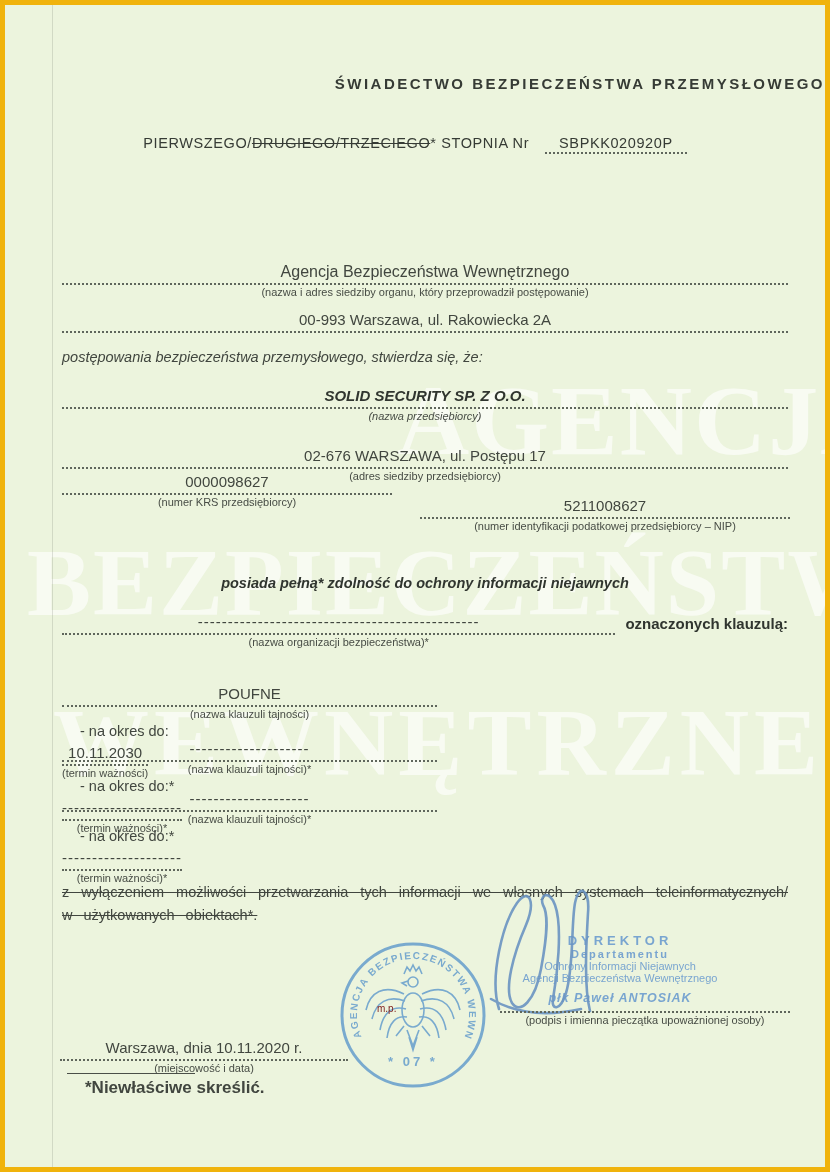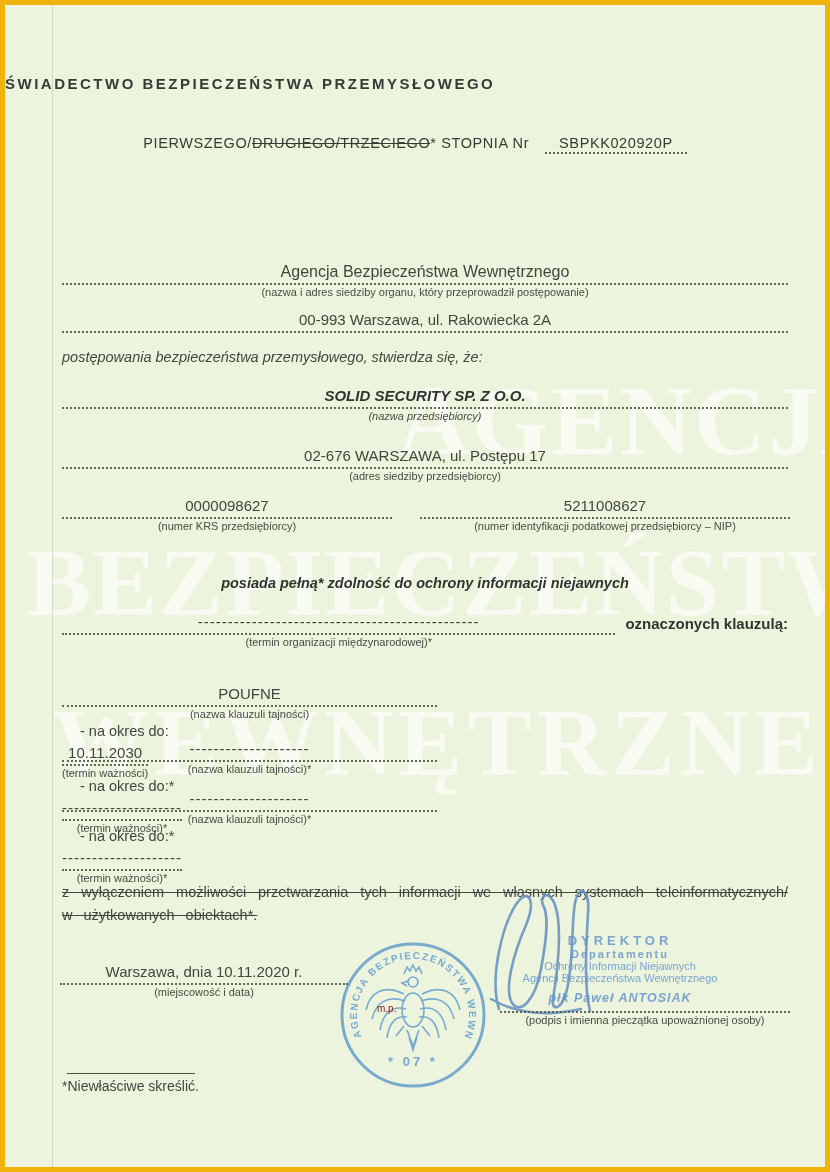--- a/index.html
+++ b/index.html
@@ -7,21 +7,21 @@
   .frame{box-sizing:border-box;width:830px;height:1172px;border:5px solid #f0b30c;background:#ecf4dd;position:relative;overflow:hidden;}
   .page{position:absolute;inset:0;color:#41463f;}
   
   .wm{position:absolute;font-family:"Liberation Serif",serif;font-weight:bold;color:rgba(255,255,255,0.62);white-space:nowrap;z-index:0;letter-spacing:2px;}
   .wm1{top:358px;left:392px;font-size:100px;}
   .wm2{top:522px;left:22px;font-size:96px;}
   .wm3{top:682px;left:48px;font-size:96px;letter-spacing:5px;}
   .scan-line{position:absolute;left:47px;top:0;bottom:0;width:1px;background:rgba(90,95,85,0.18);z-index:1;}
   .layer{position:absolute;inset:0;z-index:2;}
   
-  .title{position:absolute;top:70px;left:0;width:100%;margin:0;text-align:left;font-size:15px;font-weight:bold;letter-spacing:2.5px;color:#363b35;}
+  .title{position:absolute;top:70px;left:0;width:100%;margin:0;text-align:right;font-size:15px;font-weight:bold;letter-spacing:2.5px;color:#363b35;}
   .subtitle{position:absolute;top:130px;left:0;width:100%;text-align:center;font-size:14.5px;font-weight:normal;letter-spacing:0.6px;color:#363b35;}
   .struck{text-decoration:line-through;}
   .cert-number{display:inline-block;margin-left:16px;padding:0 14px 1px 14px;border-bottom:2px dotted #5f665c;}
   .intro{position:absolute;top:203px;left:57px;width:726px;margin:0;font-size:14.5px;line-height:21px;text-align:justify;}
   .plain-line{position:absolute;left:57px;width:726px;font-size:14.5px;font-style:italic;}
   
   .field{position:absolute;}
   .fline{border-bottom:2px dotted #5f665c;text-align:center;font-size:15px;line-height:21px;padding-bottom:1px;min-height:21px;}
   .fline.bold{font-weight:bold;color:#30352f;}
   .fcap{text-align:center;font-size:11px;line-height:13px;margin-top:1px;color:#474c45;}
@@ -41,21 +41,21 @@
   .sig-svg{position:absolute;left:478px;top:876px;z-index:4;}
   .stamp-ink{position:absolute;left:495px;top:928px;width:240px;text-align:center;color:#79a5d0;z-index:3;line-height:12px;}
   .stamp-ink .l1{font-size:13px;font-weight:bold;letter-spacing:4px;line-height:15px;}
   .stamp-ink .l2{font-size:11px;font-weight:bold;letter-spacing:2px;}
   .stamp-ink .l3,.stamp-ink .l4{font-size:11px;}
   .stamp-ink .l5{font-size:12.5px;font-weight:bold;font-style:italic;margin-top:8px;letter-spacing:1px;}
   .seal-svg{position:absolute;left:333px;top:935px;z-index:3;}
   .mp{position:absolute;left:372px;top:998px;font-size:10px;z-index:4;color:#7f1d1d;}
   
   .footnote-line{position:absolute;left:62px;top:1068px;width:128px;border-top:1.5px solid #4a4f48;}
-  .footnote{position:absolute;left:57px;top:1073px;font-size:14px;}
+  .footnote{position:absolute;left:80px;top:1073px;font-size:17px;font-weight:bold;}
 </style>
 </head>
 <body>
 
 <div class="frame">
   <div class="page">
 
     <div class="wm wm1">AGENCJA</div>
     <div class="wm wm2">BEZPIECZEŃSTWA</div>
     <div class="wm wm3">WEWNĘTRZNEGO</div>
@@ -82,36 +82,36 @@
       <div class="field" style="top:380px;left:57px;width:726px;font-style:italic;">
         <div class="fline bold">SOLID SECURITY  SP. Z O.O.</div>
         <div class="fcap">(nazwa przedsiębiorcy)</div>
       </div>
 
       <div class="field" style="top:440px;left:57px;width:726px;">
         <div class="fline">02-676 WARSZAWA, ul. Postępu 17</div>
         <div class="fcap">(adres siedziby przedsiębiorcy)</div>
       </div>
 
-      <div class="field" style="top:490px;left:57px;width:330px;">
+      <div class="field" style="top:466px;left:57px;width:330px;">
         <div class="fline">0000098627</div>
         <div class="fcap">(numer KRS przedsiębiorcy)</div>
       </div>
 
       <div class="field" style="top:490px;left:415px;width:370px;">
         <div class="fline">5211008627</div>
         <div class="fcap">(numer identyfikacji podatkowej przedsiębiorcy – NIP)</div>
       </div>
 
       <div class="plain-line" style="top:570px;text-align:center;font-weight:bold;color:#30352f;">posiada pełną* zdolność do ochrony informacji niejawnych</div>
 
       <div class="org-row">
         <div class="org-left">
           <div class="fline dashes">-----------------------------------------------</div>
-          <div class="fcap">(termin organizacji międzynarodowej)*</div>
+          <div class="fcap">(nazwa organizacji bezpieczeństwa)*</div>
         </div>
         <div class="org-label">oznaczonych klauzulą:</div>
       </div>
 
       <div class="clause-row" style="top:678px;">
         <div class="cl-left">
           <div class="fline">POUFNE</div>
           <div class="fcap">(nazwa klauzuli tajności)</div>
         </div>
         <div class="cl-mid">- na okres do:</div>
@@ -186,21 +186,21 @@
             <path d="M82 69 C96 65 105 73 108 90"></path>
             <path d="M81 77 C92 75 99 83 101 98"></path>
             <path d="M69 90 L75 106 L81 90 M71 97 L75 110 L79 97"></path>
             <path d="M66 86 l-8 10 M84 86 l8 10"></path>
           </g>
         </g>
       </svg>
 
       <div class="mp">m.p.</div>
 
-      <div class="field" style="top:956px;left:55px;width:288px;z-index:5;">
+      <div class="field" style="top:1032px;left:55px;width:288px;z-index:5;">
         <div class="fline">Warszawa, dnia 10.11.2020 r.</div>
         <div class="fcap">(miejscowość i data)</div>
       </div>
 
       <div class="field" style="top:984px;left:495px;width:290px;z-index:5;">
         <div class="fline"></div>
         <div class="fcap">(podpis i imienna pieczątka upoważnionej osoby)</div>
       </div>
 
       <div class="footnote-line"></div>

